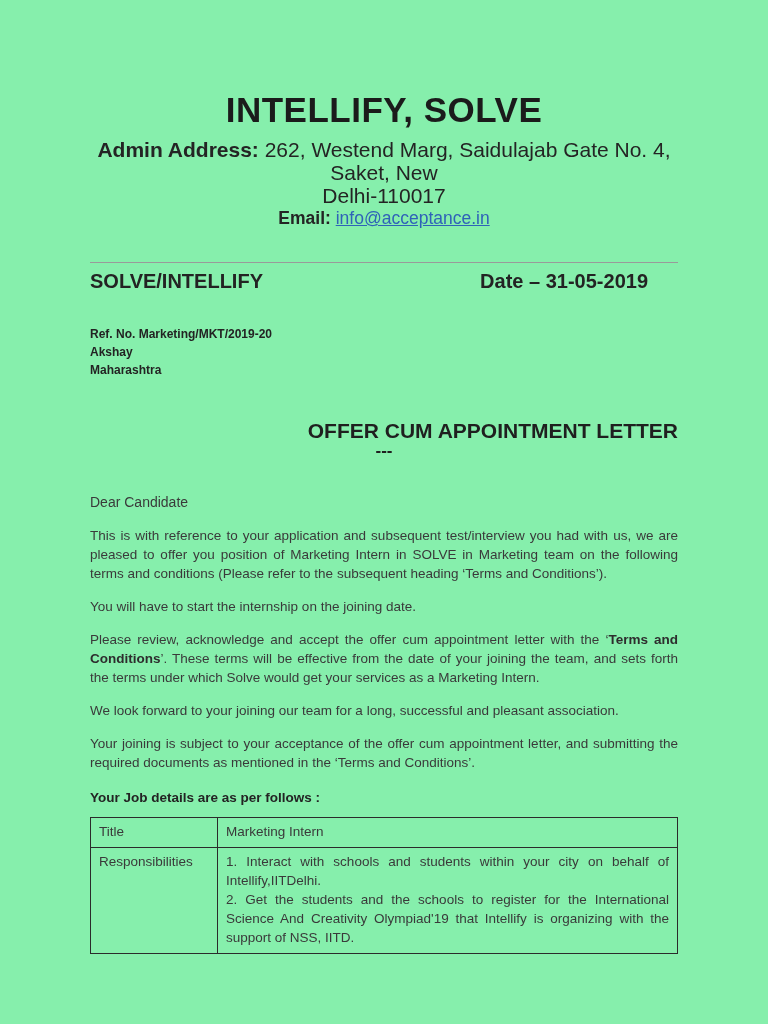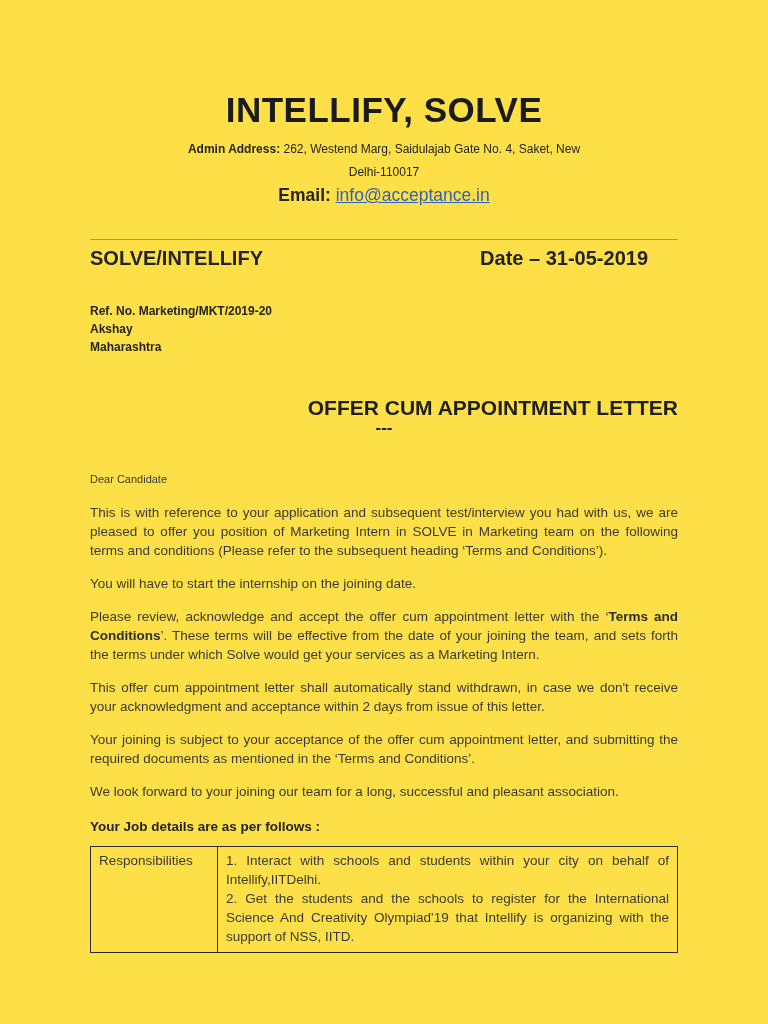--- a/index.html
+++ b/index.html
@@ -6,39 +6,39 @@
   html, body {
     margin: 0;
     padding: 0;
     background: #ffffff;
   }
   .page {
     position: relative;
     width: 768px;
     height: 1024px;
     margin: 0 auto;
-    background: #fde047;
+    background: #86efac;
     font-family: "Liberation Sans", sans-serif;
     color: #333333;
     padding: 90px 90px 0 90px;
     overflow: hidden;
   }
 
   
   .letterhead { text-align: center; color: #1f1f1f; }
   .company-title {
     font-size: 35px;
     font-weight: 700;
     letter-spacing: 0.5px;
     line-height: 40px;
     color: #1b1b1b;
   }
   .admin-address {
     margin-top: 8px;
-    font-size: 12px;
+    font-size: 21px;
     line-height: 23px;
     font-weight: 400;
     color: #242424;
   }
   .admin-address .lbl { font-weight: 700; }
   .email-line {
     font-size: 17.5px;
     line-height: 23px;
     color: #242424;
   }
@@ -90,21 +90,21 @@
     text-align: center;
     font-size: 17px;
     font-weight: 700;
     color: #1f1f1f;
     line-height: 20px;
   }
 
   
   .salutation {
     margin-top: 32px;
-    font-size: 11px;
+    font-size: 14px;
     line-height: 19px;
     color: #3a3a3a;
   }
   p.body-par {
     margin: 14px 0 0 0;
     font-size: 13.5px;
     line-height: 19px;
     text-align: justify;
     color: #3a3a3a;
   }
@@ -168,30 +168,35 @@
   <div class="heading-dashes">---</div>
 
   <div class="salutation">Dear Candidate</div>
 
   <p class="body-par">This is with reference to your application and subsequent test/interview you had with us, we are pleased to offer you position of Marketing Intern in SOLVE in Marketing team on the following terms and conditions (Please refer to the subsequent heading ‘Terms and Conditions’).</p>
 
   <p class="body-par">You will have to start the internship on the joining date.</p>
 
   <p class="body-par"><span>Please review, acknowledge and accept the offer cum appointment letter with the ‘</span><b>Terms and Conditions</b><span>’. These terms will be effective from the date of your joining the team, and sets forth the terms under which Solve would get your services as a Marketing Intern.</span></p>
 
-  <p class="body-par">This offer cum appointment letter shall automatically stand withdrawn, in case we don't receive your acknowledgment and acceptance within 2 days from issue of this letter.</p>
+
+  <p class="body-par">We look forward to your joining our team for a long, successful and pleasant association.</p>
 
   <p class="body-par">Your joining is subject to your acceptance of the offer cum appointment letter, and submitting the required documents as mentioned in the ‘Terms and Conditions’.</p>
-
-  <p class="body-par">We look forward to your joining our team for a long, successful and pleasant association.</p>
 
   <div class="job-heading">Your Job details are as per follows :</div>
 
   <table class="job-table">
     <tbody>
+      <tr>
+        <td class="cell-label">Title</td>
+        <td class="cell-value">
+          <div>Marketing Intern</div>
+        </td>
+      </tr>
       <tr>
         <td class="cell-label">Responsibilities</td>
         <td class="cell-value">
           <div>1. Interact with schools and students within your city on behalf of Intellify,IITDelhi.</div>
           <div>2. Get the students and the schools to register for the International Science And Creativity Olympiad'19 that Intellify is organizing with the support of NSS, IITD.</div>
         </td>
       </tr>
     </tbody>
   </table>
 

